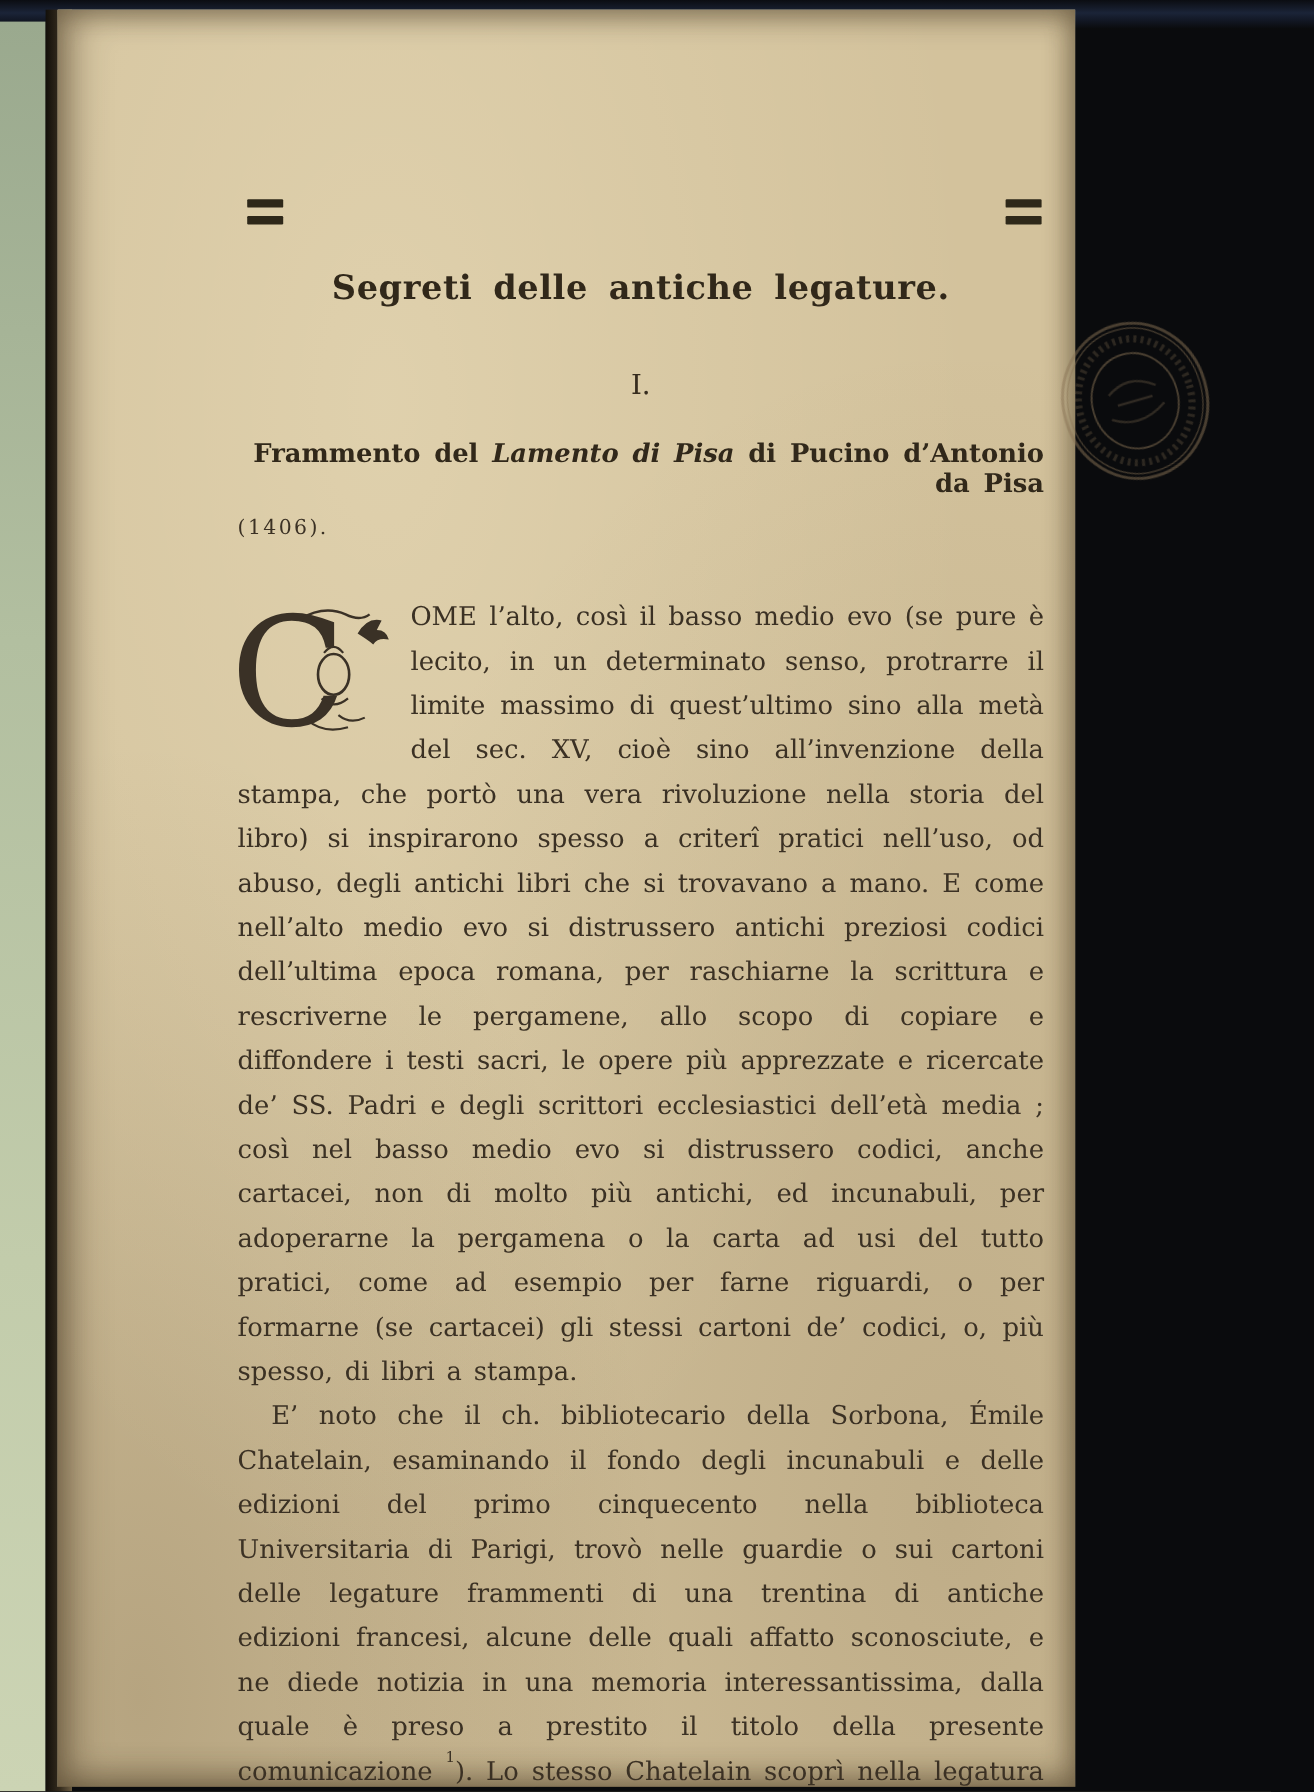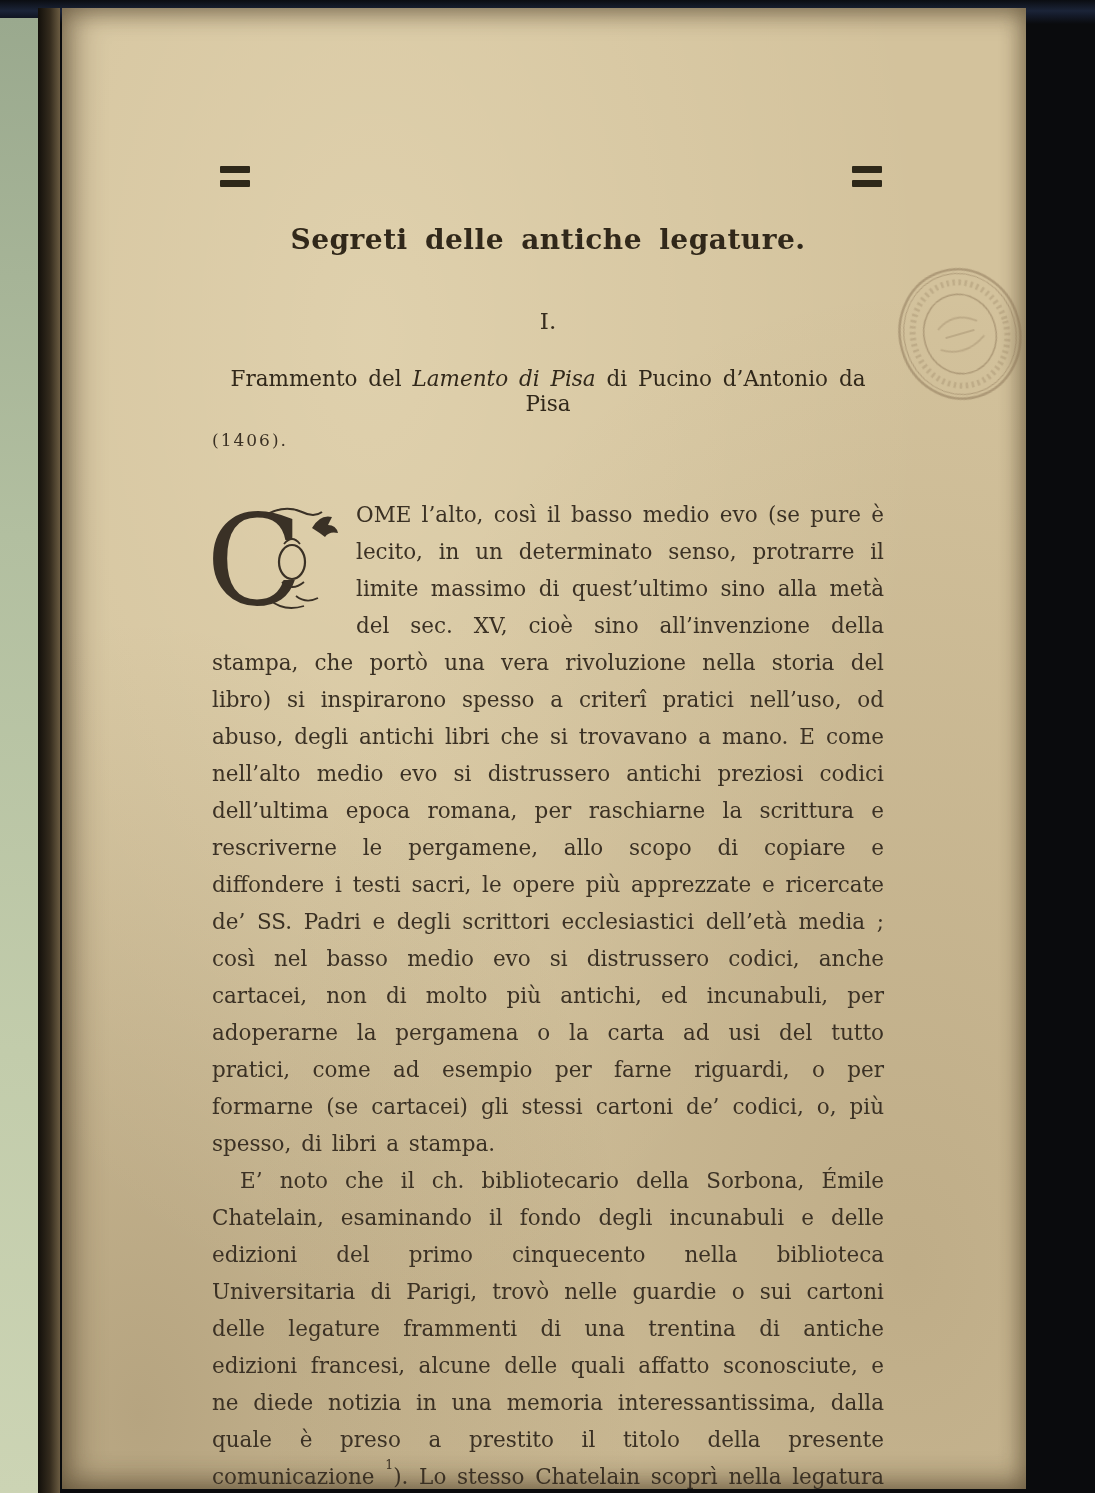--- a/index.html
+++ b/index.html
@@ -4,38 +4,38 @@
 <style>
   html,body{margin:0;padding:0;background:#06070a;}
   .scene{position:relative;width:1095px;height:1493px;background:#0a0b0d;overflow:hidden;
          font-family:"DejaVu Serif","Liberation Serif",serif;}
   .cover-top{position:absolute;left:0;top:0;width:100%;height:24px;
              background:linear-gradient(180deg,#0b0d12 0%,#1b2438 45%,#141a29 65%,#0a0b0d 100%);}
   .endpaper{position:absolute;left:0;top:18px;width:38px;height:1475px;
             background:linear-gradient(180deg,#9aa98e 0%,#b2bfa0 35%,#c2ccab 70%,#ccd4b4 100%);}
   .spine-shadow{position:absolute;left:38px;top:8px;width:22px;height:1485px;
                 background:linear-gradient(90deg,#120f0a 0%,#352c1e 55%,#6a5b41 100%);}
-  .page{position:absolute;left:62px;top:8px;width:964px;height:1481px;
+  .page{position:absolute;left:48px;top:8px;width:848px;height:1481px;
         background:
           radial-gradient(ellipse at 32% 22%, rgba(255,246,216,.28), transparent 60%),
           radial-gradient(ellipse at 88% 85%, rgba(110,88,55,.20), transparent 55%),
           radial-gradient(ellipse at 8% 95%, rgba(95,75,45,.25), transparent 40%),
           #d3c29c;
         box-shadow: inset 14px 0 30px rgba(60,45,25,.38),
                     inset -7px 0 20px rgba(60,45,25,.28),
                     inset 0 -12px 26px rgba(60,45,25,.22),
                     inset 0 10px 18px rgba(60,45,25,.15);}
   .content{position:absolute;left:150px;top:0;width:672px;color:#3b3124;}
   .marks{display:flex;justify-content:space-between;margin-top:158px;padding-left:8px;padding-right:2px;}
   .mark{display:flex;flex-direction:column;gap:7px;}
   .mark span{display:block;width:30px;height:7px;background:#2e2819;border-radius:1px;}
   .title{font-size:28px;font-weight:bold;text-align:center;margin:36px 0 0 0;
          letter-spacing:.5px;word-spacing:7px;color:#31281a;}
   .section{font-size:23px;text-align:center;margin-top:52px;color:#362c1e;}
-  .subtitle{font-size:21.5px;font-weight:normal;text-align:center;margin:32px 0 0 0;
+  .subtitle{font-size:21.5px;font-weight:bold;text-align:right;margin:32px 0 0 0;
             word-spacing:4px;color:#31281a;}
   .subtitle em{font-style:italic;}
   .date{font-size:17px;margin-top:14px;letter-spacing:2px;}
   .body-text{margin-top:46px;font-size:21.5px;line-height:37px;text-align:justify;word-spacing:3px;}
   .para{margin:0;}
   .para.indent{text-indent:28px;}
   .dropcap{float:left;width:130px;height:142px;margin:4px 14px 0 0;}
   .dropcap svg{display:block;}
   sup.fnref{font-size:.58em;position:relative;top:-.55em;line-height:0;}
   .stamp{position:absolute;left:833px;top:256px;width:130px;height:140px;

